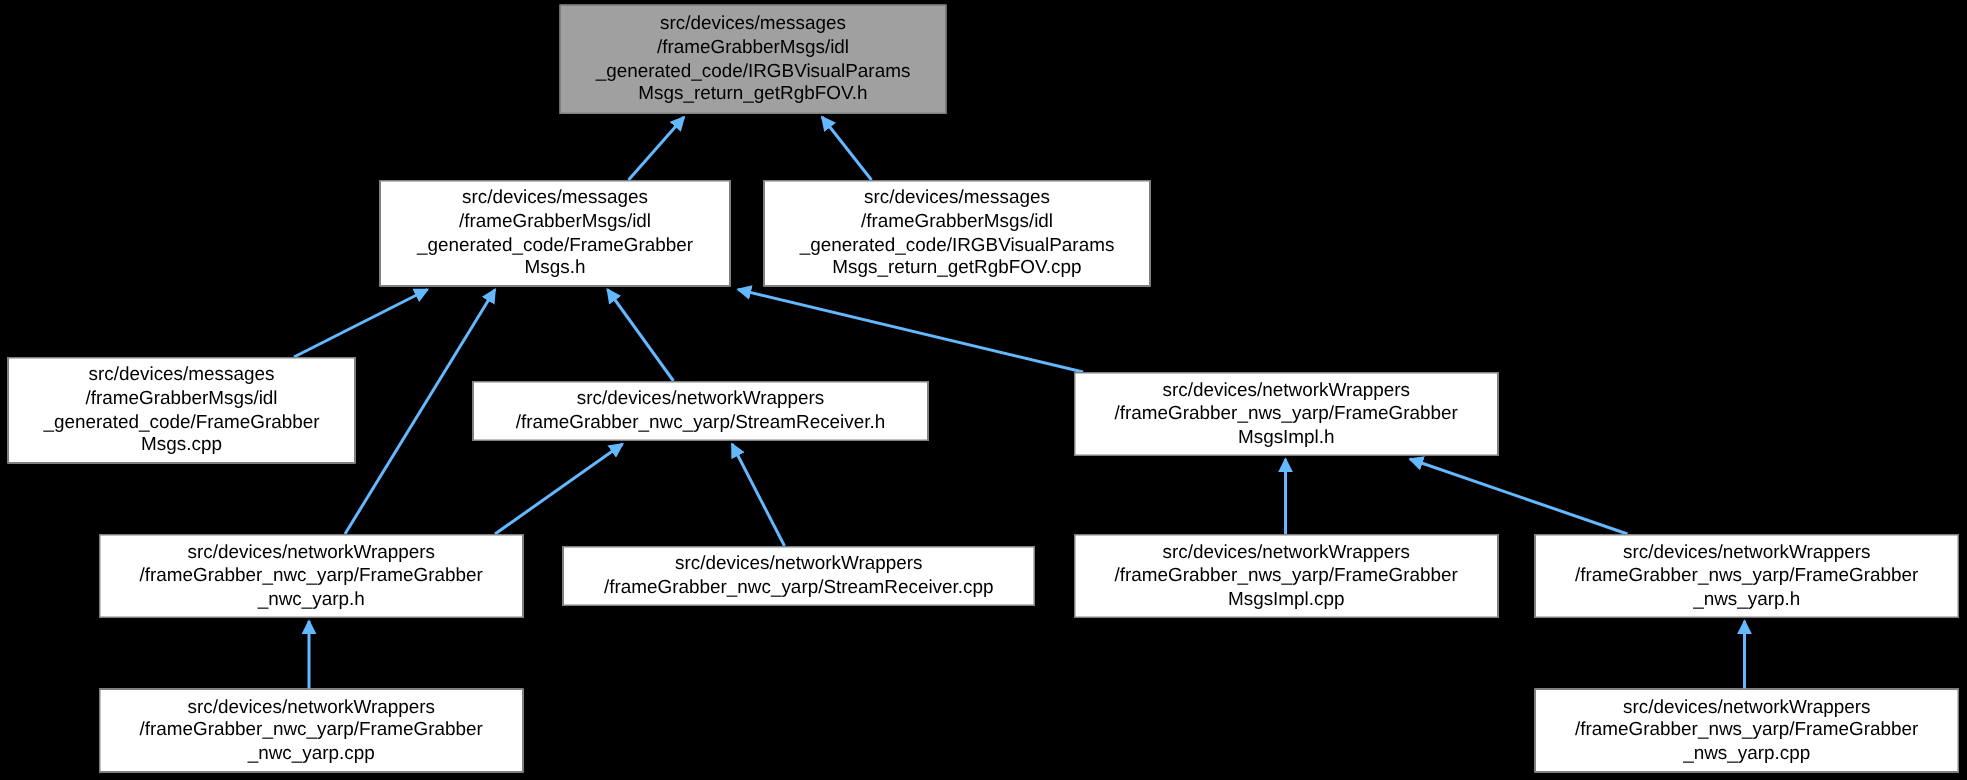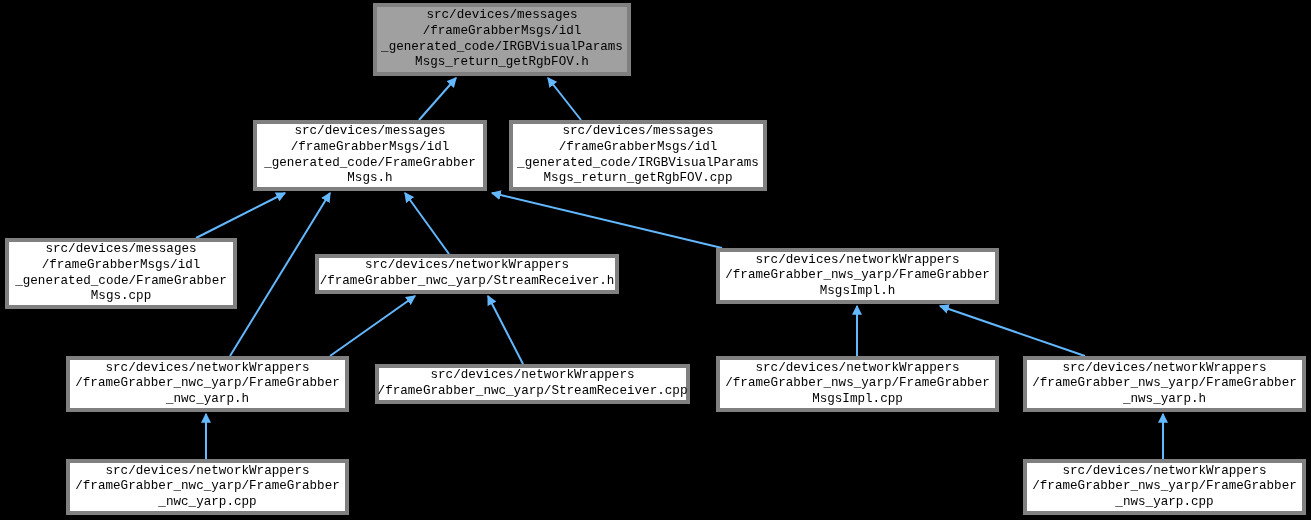--- a/index.html
+++ b/index.html
@@ -19,32 +19,31 @@
     position: absolute;
     left: 0;
     top: 0;
     width: 1311px;
     height: 520px;
     pointer-events: none;
   }
   .node {
     position: absolute;
     box-sizing: border-box;
-    border: 4px solid #4c1d95;
+    border: 1px solid #4c1d95;
     display: flex;
     align-items: center;
     justify-content: center;
     text-align: center;
     font-size: 12.6px;
     line-height: 15.6px;
     color: #000000;
     letter-spacing: 0px;
     white-space: pre;
     z-index: 2;
-    font-family: Liberation Mono, monospace;
   }
   .node.white {
     background: #ffffff;
   }
   .node.gray {
     background: #a0a0a0;
   }
   .node-label {
     display: block;
     white-space: pre;

